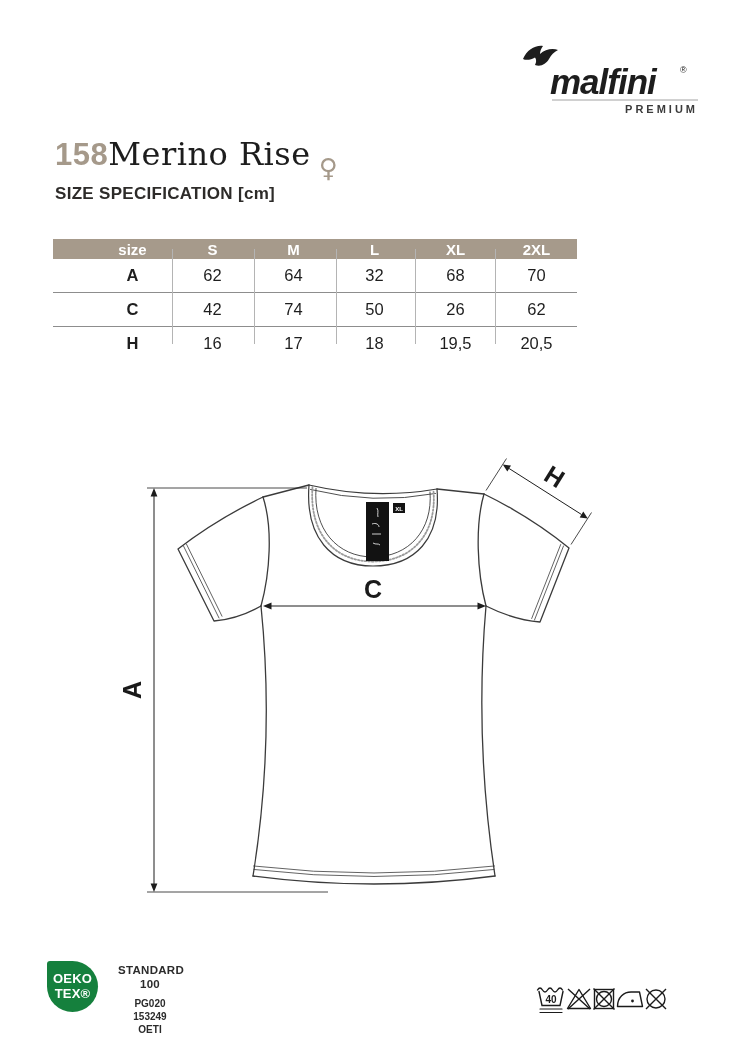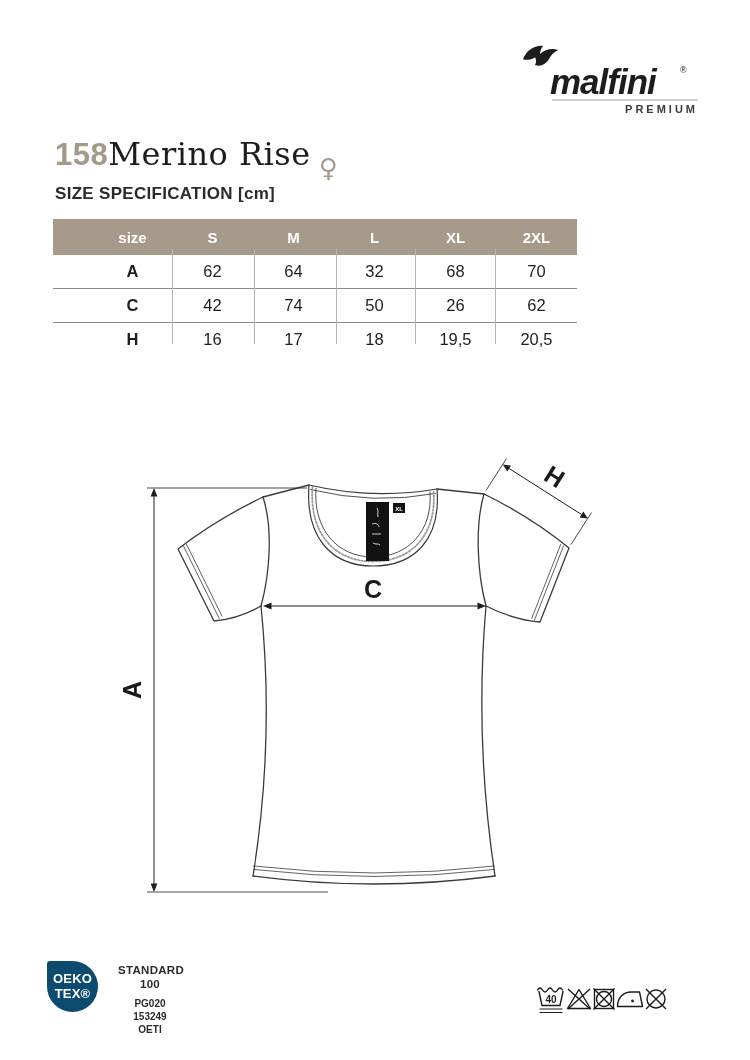--- a/index.html
+++ b/index.html
@@ -13,38 +13,38 @@
   .title{position:absolute;left:55px;top:135px;display:flex;align-items:flex-end;}
   .product-number{font-size:31px;font-weight:700;color:#a5998a;letter-spacing:.5px;}
   .product-name{font-family:"DejaVu Serif",serif;font-size:32px;color:#1d1d1d;letter-spacing:.5px;}
   .gender{margin-left:8px;font-family:"DejaVu Sans",sans-serif;font-size:26px;color:#a5998a;
           position:relative;top:10px;font-weight:400;}
 
   
   .spec-heading{position:absolute;left:55px;top:184px;font-size:17px;font-weight:700;
                 color:#2d2b29;letter-spacing:.3px;}
   .size-table{position:absolute;left:53px;top:219px;width:524px;}
-  .thead{display:flex;height:36px;background:#a69a8b;color:#fff;font-size:15px;
-         font-weight:600;align-items:center;}
+  .thead{display:flex;height:20px;background:#a69a8b;color:#fff;font-size:15px;
+         font-weight:600;align-items:center;margin-top:20px;}
   .c0{width:119px;box-sizing:border-box;padding-left:40px;text-align:center;}
   .cn{flex:1;text-align:center;}
   .trow{display:flex;height:33px;align-items:center;font-size:16.5px;color:#1e1e1e;}
   .trow.sep{border-bottom:1px solid #8d8d8d;}
   .row-label{font-weight:700;}
   .val{font-weight:500;}
   .vl{position:absolute;top:30px;height:95px;width:1px;background:#b4b4b4;}
   .note{position:absolute;left:53px;top:349px;width:524px;text-align:center;
         font-family:"DejaVu Serif",serif;font-style:italic;font-size:13.5px;color:#4a4a4a;}
 
   
   .diagram{position:absolute;left:120px;top:440px;}
 
   
   .oeko{position:absolute;left:47px;top:961px;display:flex;}
-  .oeko-drop{width:51px;height:51px;background:#0c4a6e;border-radius:3px 50% 50% 50%;
+  .oeko-drop{width:51px;height:51px;background:#15803d;border-radius:3px 50% 50% 50%;
              color:#fff;display:flex;flex-direction:column;align-items:center;justify-content:center;
              font-weight:800;font-size:13px;line-height:1.12;letter-spacing:.2px;}
   .oeko-right{margin-left:20px;width:64px;text-align:center;color:#2b2b2b;padding-top:3px;}
   .std{font-size:11.5px;font-weight:800;letter-spacing:.3px;line-height:1.18;}
   .cert{margin-top:6px;font-size:10px;font-weight:700;line-height:1.3;}
 
   .care{position:absolute;left:536px;top:983px;display:flex;align-items:flex-start;}
   .care svg{display:block;}
   .care .shift{margin-top:4px;}
 

